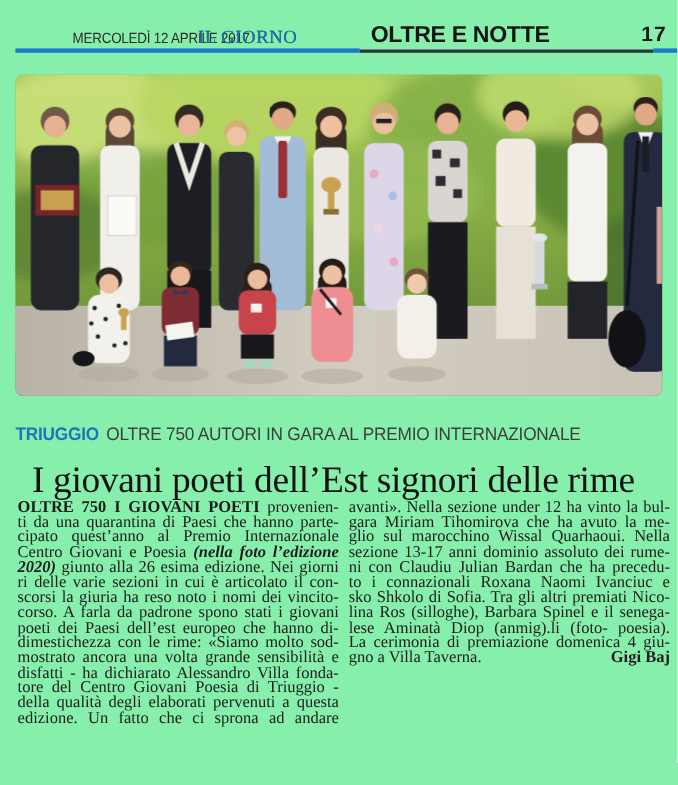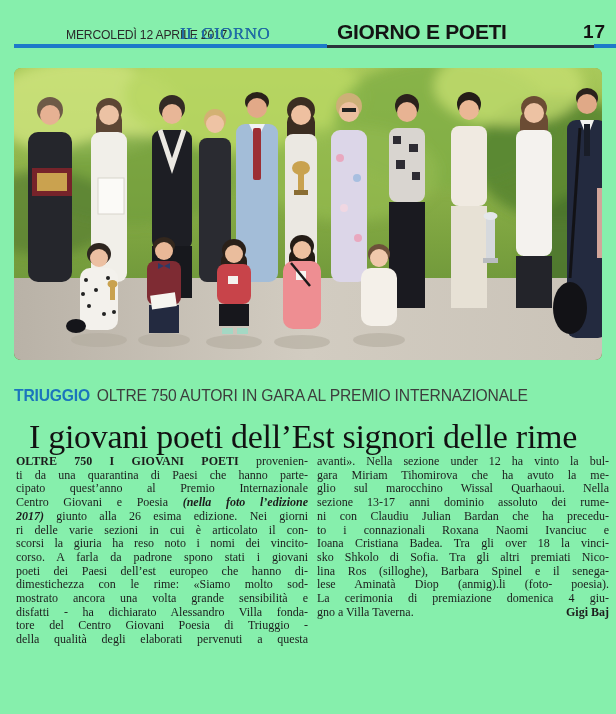--- a/index.html
+++ b/index.html
@@ -27,39 +27,39 @@
   
   .kicker{position:absolute;left:14px;top:386px;font-family:"Liberation Sans",sans-serif;
           font-size:16.5px;white-space:nowrap;transform:scaleX(.95);transform-origin:left top;
           letter-spacing:-0.2px;}
   .kicker-loc{font-weight:bold;color:#1b75bc;margin-right:7px;}
   .kicker-rest{color:#3d3d3d;}
   .headline{position:absolute;left:14px;top:403px;margin:15px;font-family:Liberation Serif, serif;
             font-weight:normal;font-size:34px;color:#121212;letter-spacing:-0.3px;
             white-space:nowrap;}
   
-  .col{position:absolute;top:455px;font-family:"Liberation Serif",serif;font-size:12px;
+  .col{position:absolute;top:455px;font-family:"Liberation Serif",serif;font-size:15px;
        line-height:13.7px;color:#1c1c1c;}
   .col-left{left:16px;width:292px;}
   .col-right{left:317px;width:292px;}
   .tline{text-align:justify;text-align-last:justify;}
   .tline.sp{display:flex;justify-content:space-between;text-align-last:auto;align-items:flex-end;}
   .seg-n{font-weight:normal;font-style:normal;}
   .seg-b{font-weight:bold;}
   .seg-bi{font-weight:bold;font-style:italic;}
 </style>
 </head>
 <body>
 
 <div class="page">
 
   <header>
     <span class="mast-date">MERCOLEDÌ 12 APRILE 2017</span>
     <span class="mast-logo">IL GIORNO</span>
-    <span class="mast-section">GIORNO E POETI</span>
+    <span class="mast-section">OLTRE E NOTTE</span>
     <span class="mast-page">17</span>
     <div class="rule rule-blue"></div>
     <div class="rule rule-dark"></div>
     <div class="rule rule-blue2"></div>
   </header>
 
   <div class="photo">
     <svg width="588" height="292" viewBox="0 0 588 292" xmlns="http://www.w3.org/2000/svg">
       <defs>
         <linearGradient id="sky" x1="0" y1="0" x2="0" y2="1">
@@ -231,39 +231,39 @@
     <span class="kicker-loc">TRIUGGIO</span><span class="kicker-rest">OLTRE 750 AUTORI IN GARA AL PREMIO INTERNAZIONALE</span>
   </div>
 
   <h1 class="headline">I giovani poeti dell’Est signori delle rime</h1>
 
   <div class="col col-left">
       <div class="tline"><span class="seg-b">OLTRE 750 I GIOVANI POETI</span><span class="seg-n"> provenien-</span></div>
       <div class="tline"><span class="seg-n">ti da una quarantina di Paesi che hanno parte-</span></div>
       <div class="tline"><span class="seg-n">cipato quest’anno al Premio Internazionale</span></div>
       <div class="tline"><span class="seg-n">Centro Giovani e Poesia </span><span class="seg-bi">(nella foto l’edizione</span></div>
-      <div class="tline"><span class="seg-bi">2017)</span><span class="seg-n"> giunto alla 26 esima edizione. Nei giorni</span></div>
+      <div class="tline"><span class="seg-bi">2020)</span><span class="seg-n"> giunto alla 26 esima edizione. Nei giorni</span></div>
       <div class="tline"><span class="seg-n">ri delle varie sezioni in cui è articolato il con-</span></div>
       <div class="tline"><span class="seg-n">scorsi la giuria ha reso noto i nomi dei vincito-</span></div>
       <div class="tline"><span class="seg-n">corso. A farla da padrone spono stati i giovani</span></div>
       <div class="tline"><span class="seg-n">poeti dei Paesi dell’est europeo che hanno di-</span></div>
       <div class="tline"><span class="seg-n">dimestichezza con le rime: «Siamo molto sod-</span></div>
       <div class="tline"><span class="seg-n">mostrato ancora una volta grande sensibilità e</span></div>
       <div class="tline"><span class="seg-n">disfatti - ha dichiarato Alessandro Villa fonda-</span></div>
       <div class="tline"><span class="seg-n">tore del Centro Giovani Poesia di Triuggio -</span></div>
       <div class="tline"><span class="seg-n">della qualità degli elaborati pervenuti a questa</span></div>
+      <div class="tline"><span class="seg-n">edizione. Un fatto che ci sprona ad andare</span></div>
     </div>
   <div class="col col-right">
       <div class="tline"><span class="seg-n">avanti». Nella sezione under 12 ha vinto la bul-</span></div>
       <div class="tline"><span class="seg-n">gara Miriam Tihomirova che ha avuto la me-</span></div>
       <div class="tline"><span class="seg-n">glio sul marocchino Wissal Quarhaoui. Nella</span></div>
       <div class="tline"><span class="seg-n">sezione 13-17 anni dominio assoluto dei rume-</span></div>
       <div class="tline"><span class="seg-n">ni con Claudiu Julian Bardan che ha precedu-</span></div>
       <div class="tline"><span class="seg-n">to i connazionali Roxana Naomi Ivanciuc e</span></div>
-      <div class="tline"><span class="seg-n">Ioana Cristiana Badea. Tra gli over 18 la vinci-</span></div>
       <div class="tline"><span class="seg-n">sko Shkolo di Sofia. Tra gli altri premiati Nico-</span></div>
       <div class="tline"><span class="seg-n">lina Ros (silloghe), Barbara Spinel e il senega-</span></div>
       <div class="tline"><span class="seg-n">lese Aminatà Diop (anmig).li (foto- poesia).</span></div>
       <div class="tline"><span class="seg-n">La cerimonia di premiazione domenica 4 giu-</span></div>
       <div class="tline sp">
         <span class="seg-n">gno a Villa Taverna.</span>
         <span class="seg-b">Gigi Baj</span>
       </div>
     </div>
 

